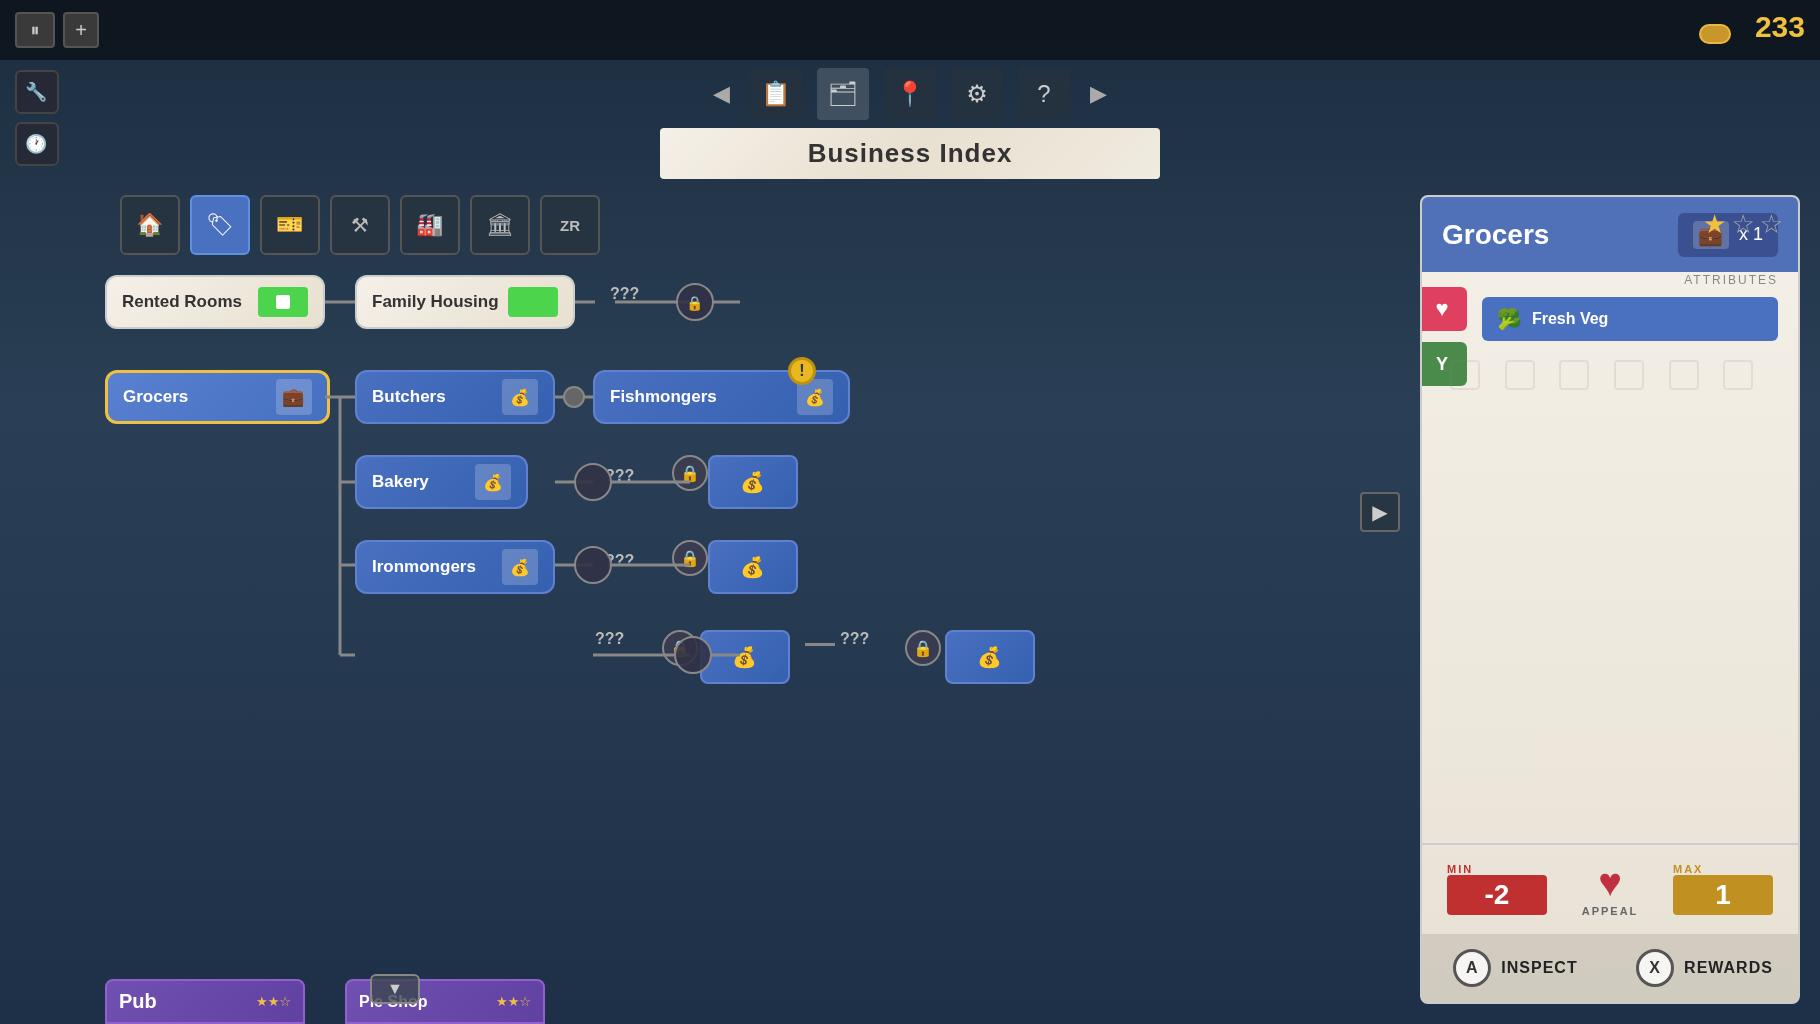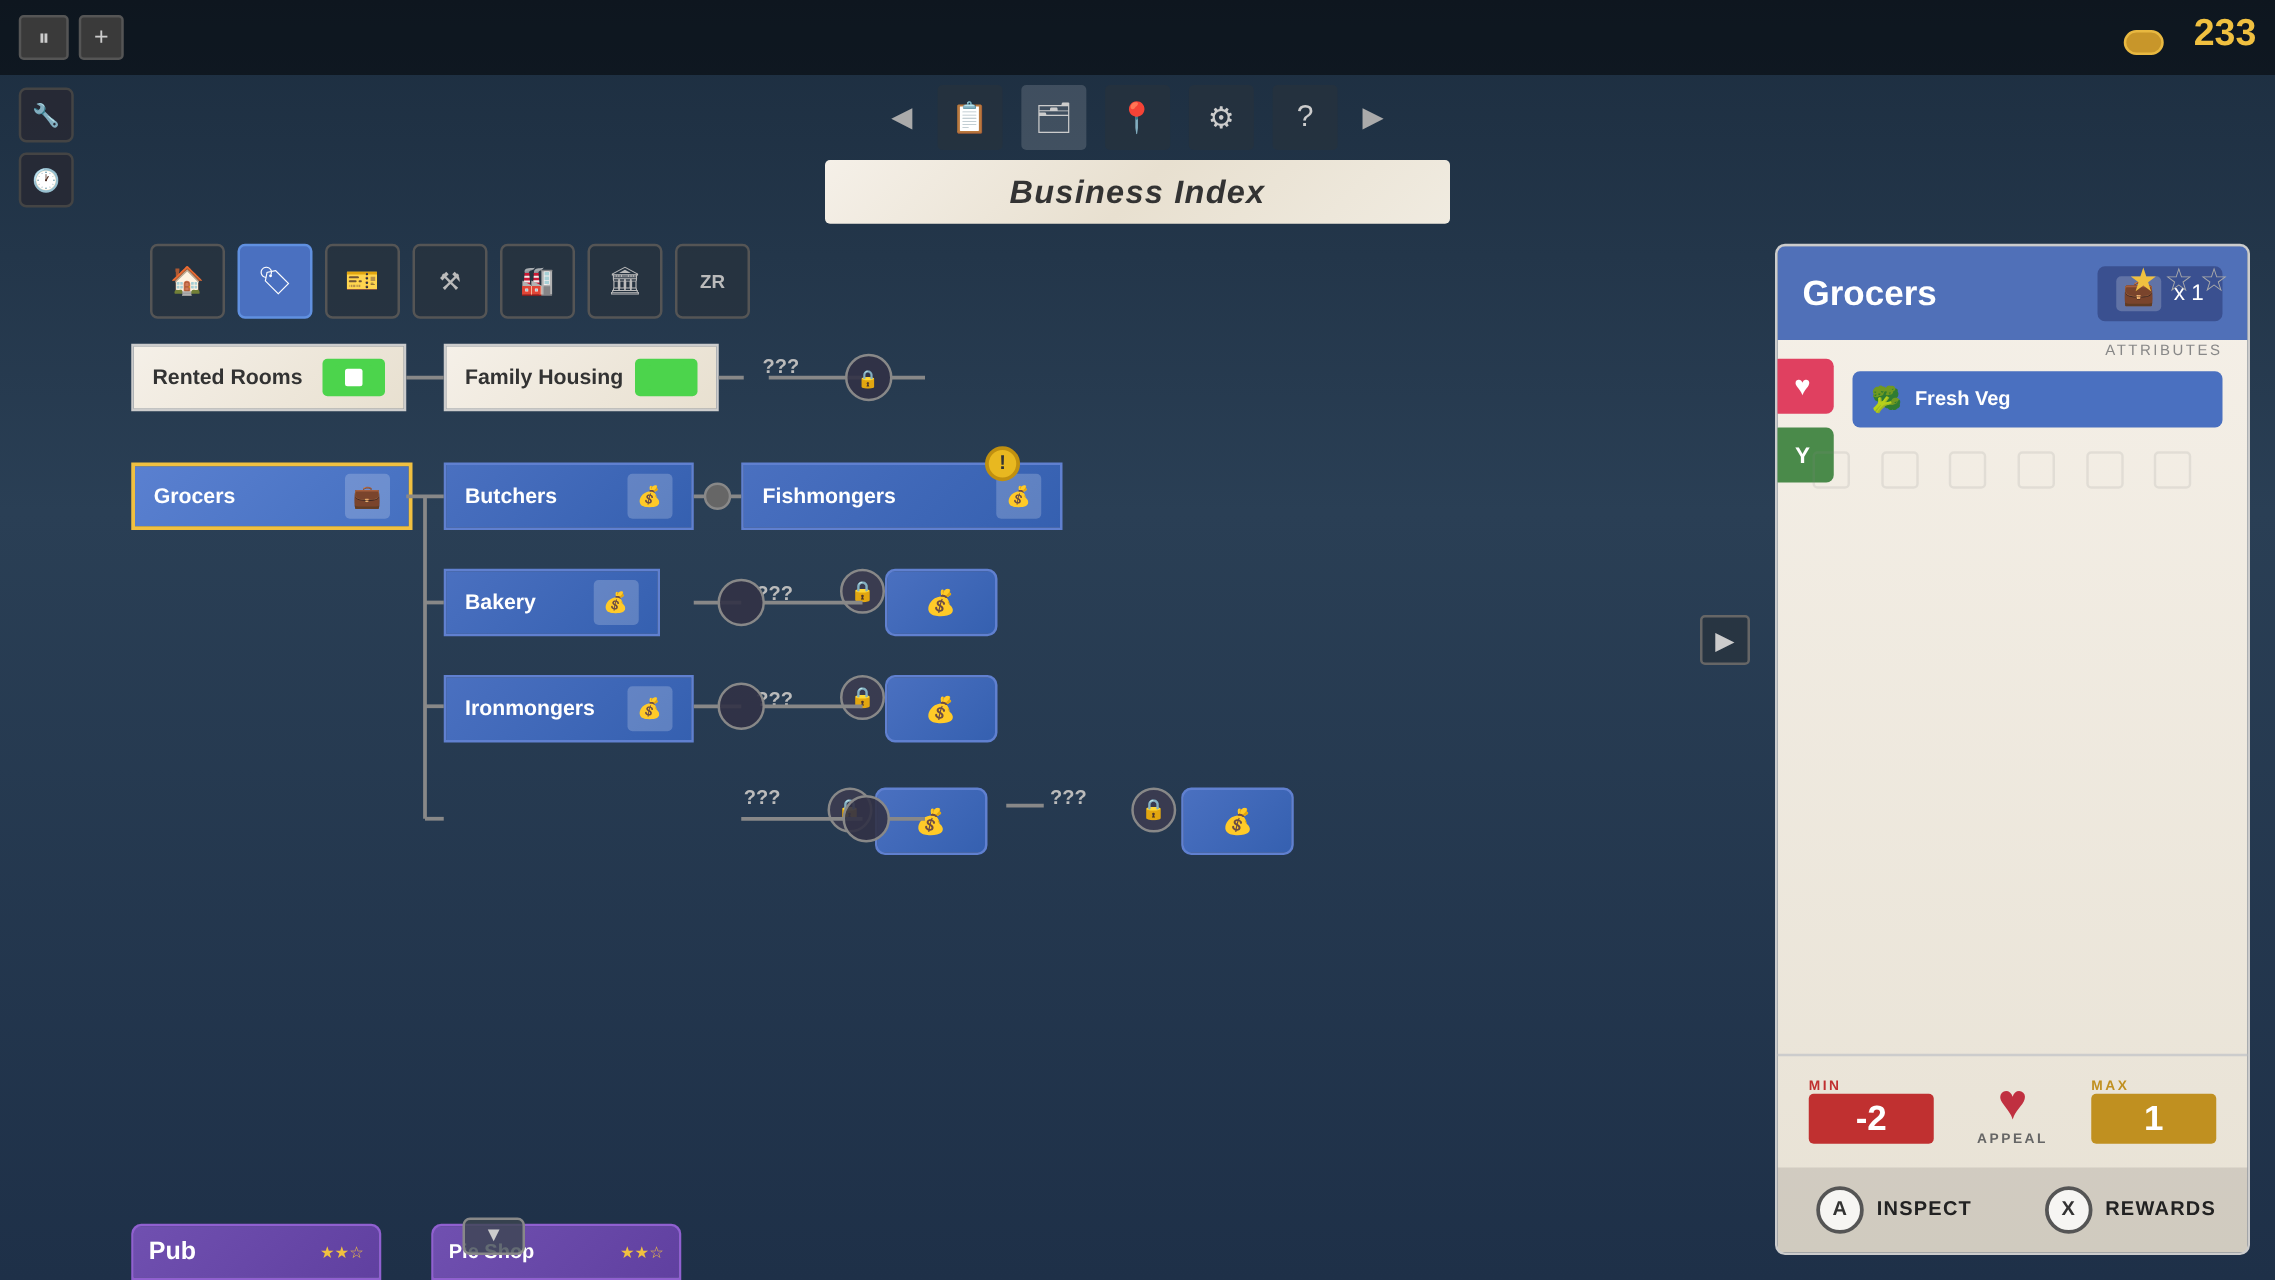--- a/index.html
+++ b/index.html
@@ -157,21 +157,20 @@
       z-index: 10;
       min-width: 500px;
       text-align: center;
     }
 
     .title-bar h1 {
       font-size: 26px;
       color: #333;
       font-weight: bold;
       letter-spacing: 1px;
-      font-style: italic;
     }
 
     
     .category-tabs {
       position: absolute;
       top: 195px;
       left: 120px;
       display: flex;
       gap: 10px;
       z-index: 10;
@@ -212,21 +211,21 @@
     .tree-container {
       position: relative;
       width: 100%;
       height: 100%;
     }
 
     
     .node {
       position: absolute;
       height: 54px;
-      border-radius: 0;
+      border-radius: 12px;
       display: flex;
       align-items: center;
       padding: 0 15px;
       cursor: pointer;
       font-size: 18px;
       font-weight: bold;
     }
 
     .node-housing {
       background: linear-gradient(135deg, #f5f0e8, #e8e0d0);

